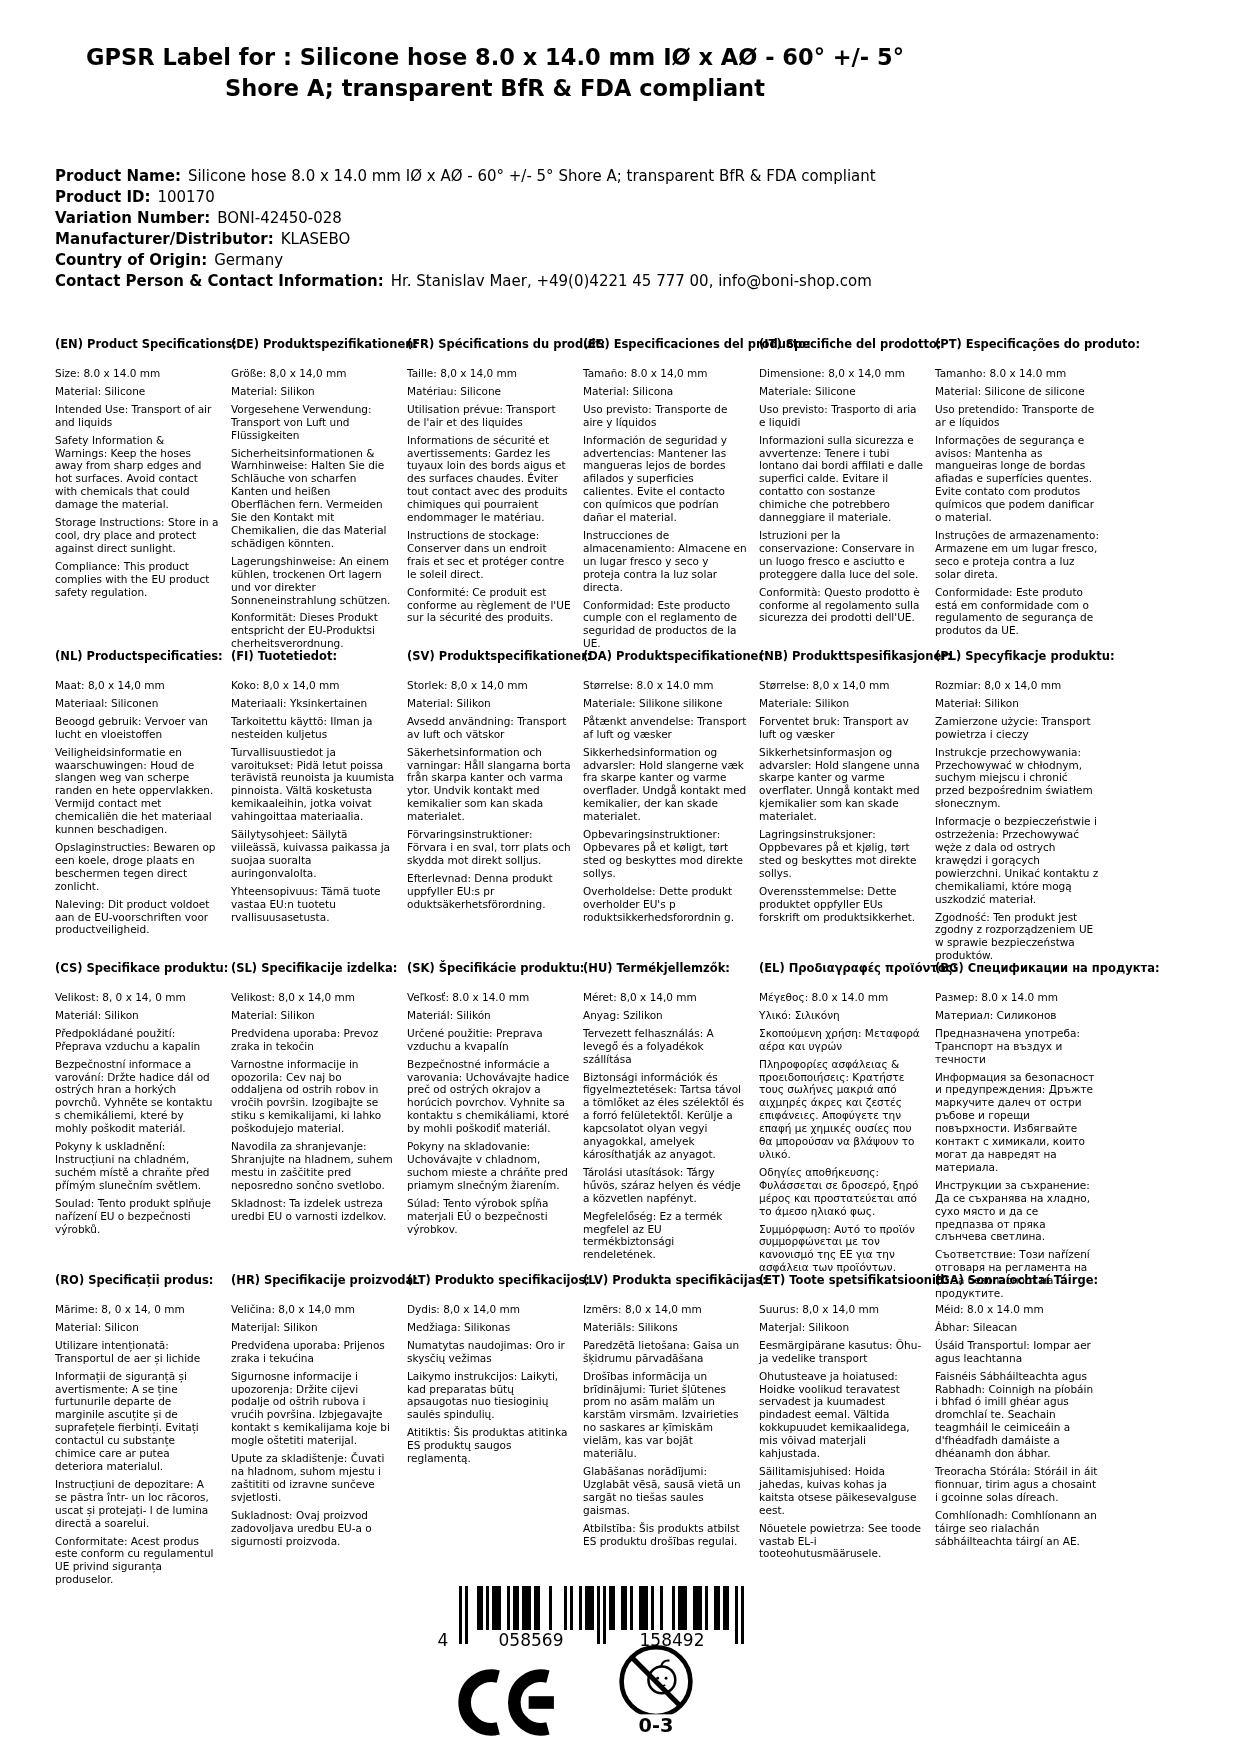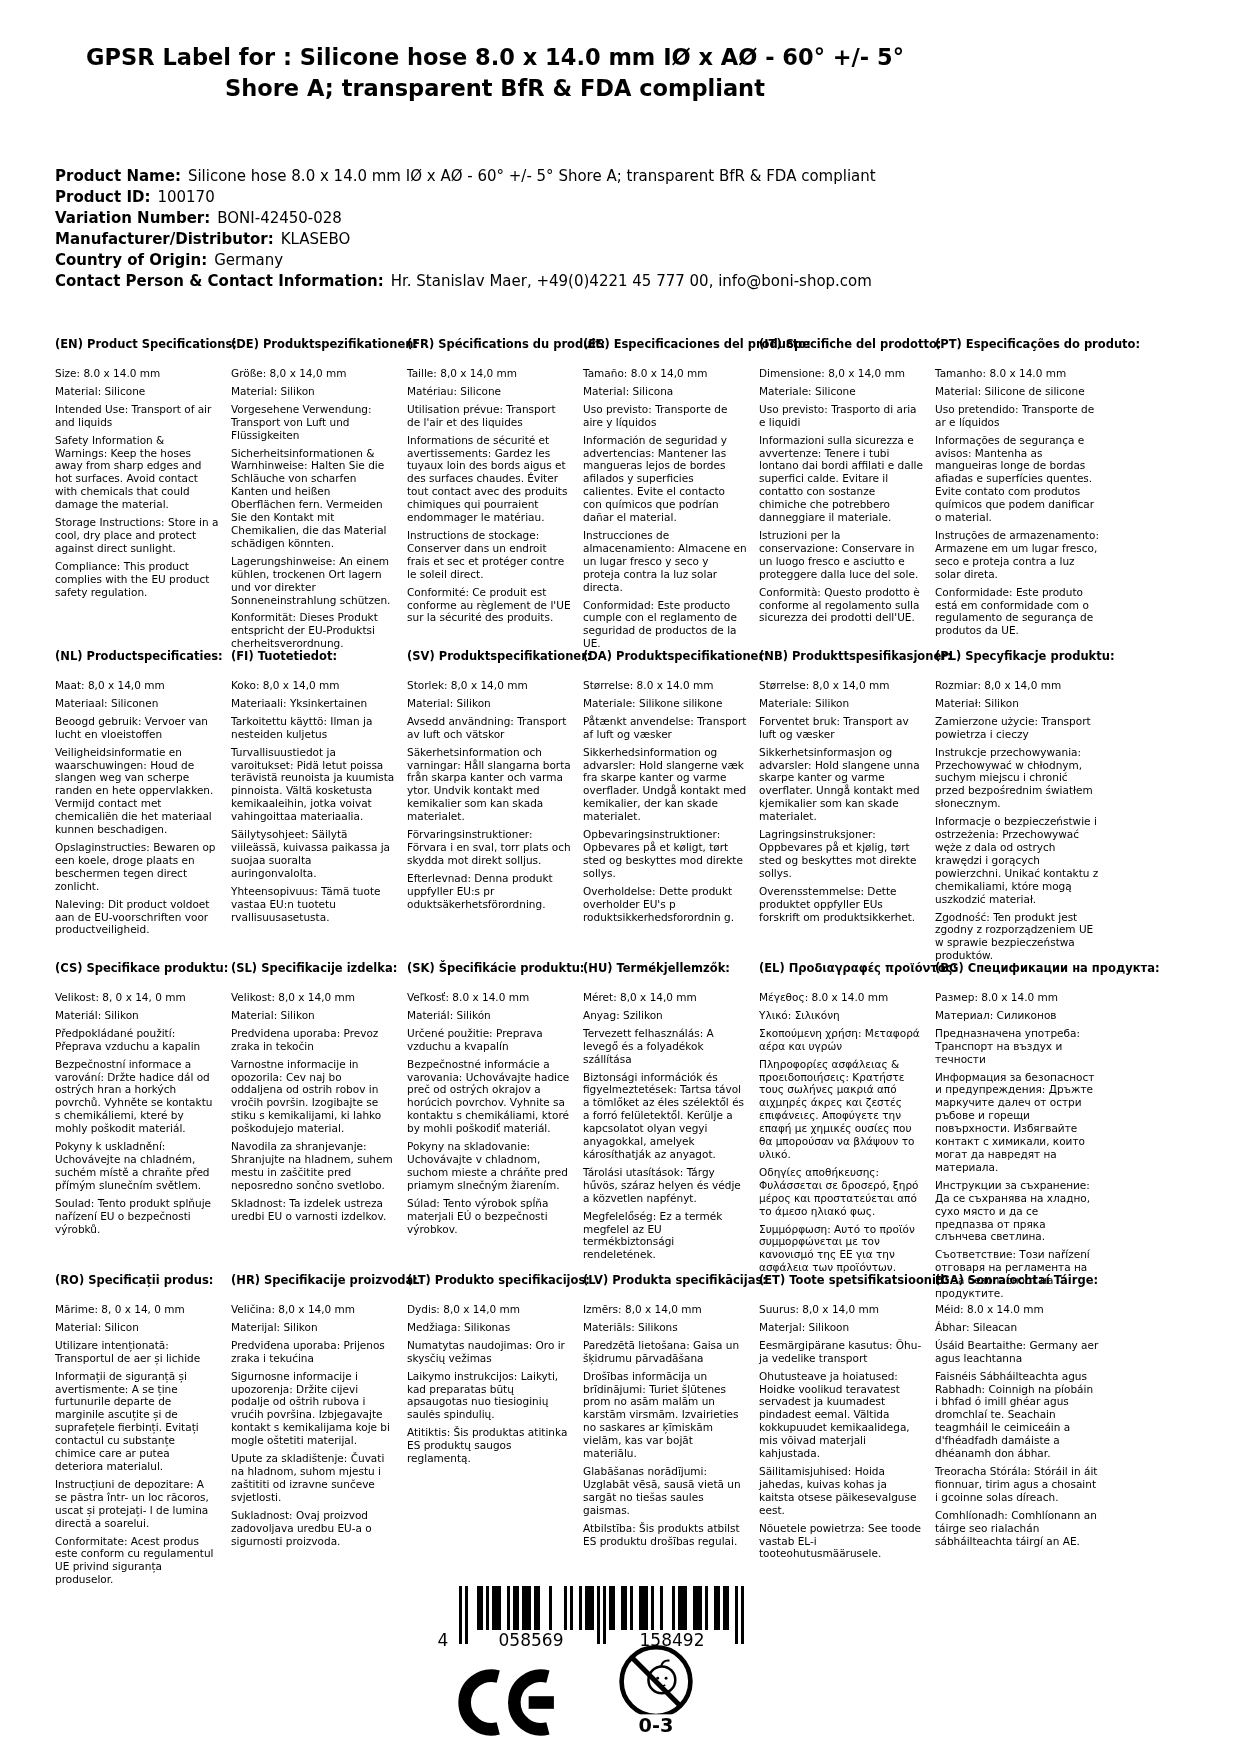--- a/index.html
+++ b/index.html
@@ -159,21 +159,21 @@
         <p class="spec-paragraph">Instrukcje przechowywania: Przechowywać w chłodnym, suchym miejscu i chronić przed bezpośrednim światłem słonecznym.</p>
         <p class="spec-paragraph">Informacje o bezpieczeństwie i ostrzeżenia: Przechowywać węże z dala od ostrych krawędzi i gorących powierzchni. Unikać kontaktu z chemikaliami, które mogą uszkodzić materiał.</p>
         <p class="spec-paragraph">Zgodność: Ten produkt jest zgodny z rozporządzeniem UE w sprawie bezpieczeństwa produktów.</p>
       </div>
       <div class="spec-block">
         <h3 class="spec-header">(CS) Specifikace produktu:</h3>
         <p class="spec-paragraph">Velikost: 8, 0 x 14, 0 mm</p>
         <p class="spec-paragraph">Materiál: Silikon</p>
         <p class="spec-paragraph">Předpokládané použití: Přeprava vzduchu a kapalin</p>
         <p class="spec-paragraph">Bezpečnostní informace a varování: Držte hadice dál od ostrých hran a horkých povrchů. Vyhněte se kontaktu s chemikáliemi, které by mohly poškodit materiál.</p>
-        <p class="spec-paragraph">Pokyny k uskladnění: Uchovávejte na chladném, suchém místě a chraňte před přímým slunečním světlem.</p>
+        <p class="spec-paragraph">Pokyny k uskladnění: Instrucțiuni na chladném, suchém místě a chraňte před přímým slunečním světlem.</p>
         <p class="spec-paragraph">Soulad: Tento produkt splňuje nařízení EU o bezpečnosti výrobků.</p>
       </div>
       <div class="spec-block">
         <h3 class="spec-header">(SL) Specifikacije izdelka:</h3>
         <p class="spec-paragraph">Velikost: 8,0 x 14,0 mm</p>
         <p class="spec-paragraph">Material: Silikon</p>
         <p class="spec-paragraph">Predvidena uporaba: Prevoz zraka in tekočin</p>
         <p class="spec-paragraph">Varnostne informacije in opozorila: Cev naj bo oddaljena od ostrih robov in vročih površin. Izogibajte se stiku s kemikalijami, ki lahko poškodujejo material.</p>
         <p class="spec-paragraph">Navodila za shranjevanje: Shranjujte na hladnem, suhem mestu in zaščitite pred neposredno sončno svetlobo.</p>
         <p class="spec-paragraph">Skladnost: Ta izdelek ustreza uredbi EU o varnosti izdelkov.</p>
@@ -255,21 +255,21 @@
         <p class="spec-paragraph">Materjal: Silikoon</p>
         <p class="spec-paragraph">Eesmärgipärane kasutus: Õhu- ja vedelike transport</p>
         <p class="spec-paragraph">Ohutusteave ja hoiatused: Hoidke voolikud teravatest servadest ja kuumadest pindadest eemal. Vältida kokkupuudet kemikaalidega, mis võivad materjali kahjustada.</p>
         <p class="spec-paragraph">Säilitamisjuhised: Hoida jahedas, kuivas kohas ja kaitsta otsese päikesevalguse eest.</p>
         <p class="spec-paragraph">Nõuetele powietrza: See toode vastab EL-i tooteohutusmäärusele.</p>
       </div>
       <div class="spec-block">
         <h3 class="spec-header">(GA) Sonraíochtaí Táirge:</h3>
         <p class="spec-paragraph">Méid: 8.0 x 14.0 mm</p>
         <p class="spec-paragraph">Ábhar: Sileacan</p>
-        <p class="spec-paragraph">Úsáid Beartaithe: Germany aer agus leachtanna</p>
+        <p class="spec-paragraph">Úsáid Transportul: Iompar aer agus leachtanna</p>
         <p class="spec-paragraph">Faisnéis Sábháilteachta agus Rabhadh: Coinnigh na píobáin i bhfad ó imill ghéar agus dromchlaí te. Seachain teagmháil le ceimiceáin a d'fhéadfadh damáiste a dhéanamh don ábhar.</p>
         <p class="spec-paragraph">Treoracha Stórála: Stóráil in áit fionnuar, tirim agus a chosaint i gcoinne solas díreach.</p>
         <p class="spec-paragraph">Comhlíonadh: Comhlíonann an táirge seo rialachán sábháilteachta táirgí an AE.</p>
       </div>
     </div>
 
   <div class="footer">
     <div class="barcode-wrap">
       <svg id="barcode-svg" width="311" height="64" viewBox="0 0 311 64">
           <rect x="26" y="0" width="3" height="58" fill="#000"></rect>

